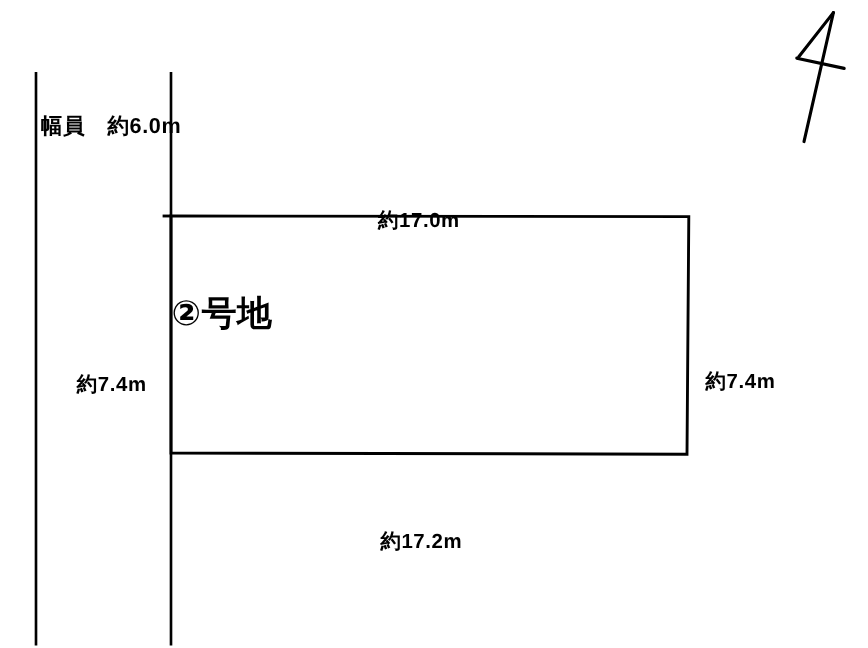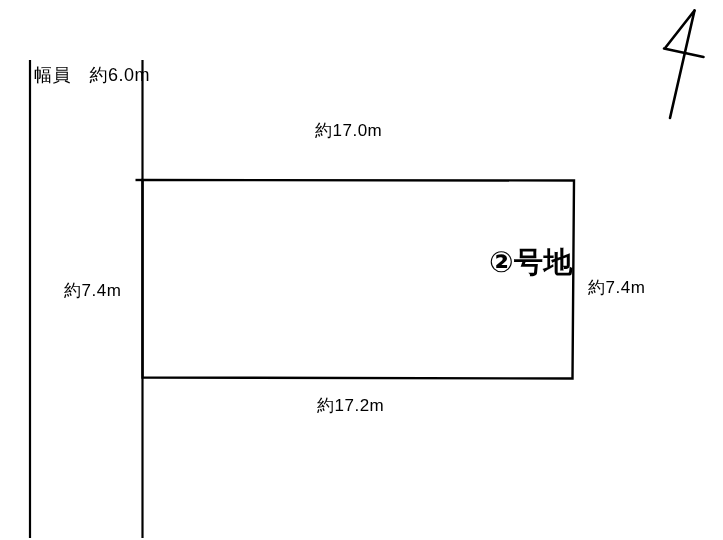--- a/index.html
+++ b/index.html
@@ -18,43 +18,44 @@
   }
   .drawing {
     position: absolute;
     left: 0;
     top: 0;
     width: 723px;
     height: 540px;
   }
   .label {
     position: absolute;
-    font-weight: 400;
+    font-weight: 700;
     white-space: nowrap;
     line-height: 1.2;
     letter-spacing: 0.5px;
+    margin-top: 30px;
   }
   .road-width-label {
     left: 34px;
     top: 65px;
     font-size: 18px;
   }
   .dim {
     font-size: 17px;
   }
-  .dim-top    { left: 315px; top: 121px; }
+  .dim-top    { left: 315px; top: 144px; }
   .dim-left   { left: 64px;  top: 281px; }
   .dim-right  { left: 588px; top: 278px; }
-  .dim-bottom { left: 317px; top: 396px; }
+  .dim-bottom { left: 317px; top: 412px; }
   .lot-text {
     position: absolute;
     left: 143px;
     top: 246px;
     width: 430px;
-    text-align: right;
+    text-align: left;
     font-weight: 700;
     font-size: 29px;
     line-height: 33px;
     letter-spacing: 0.5px;
   }
   svg line, svg polygon, svg path {
     stroke: var(--line-color, #000000);
   }
 </style>
 </head>

